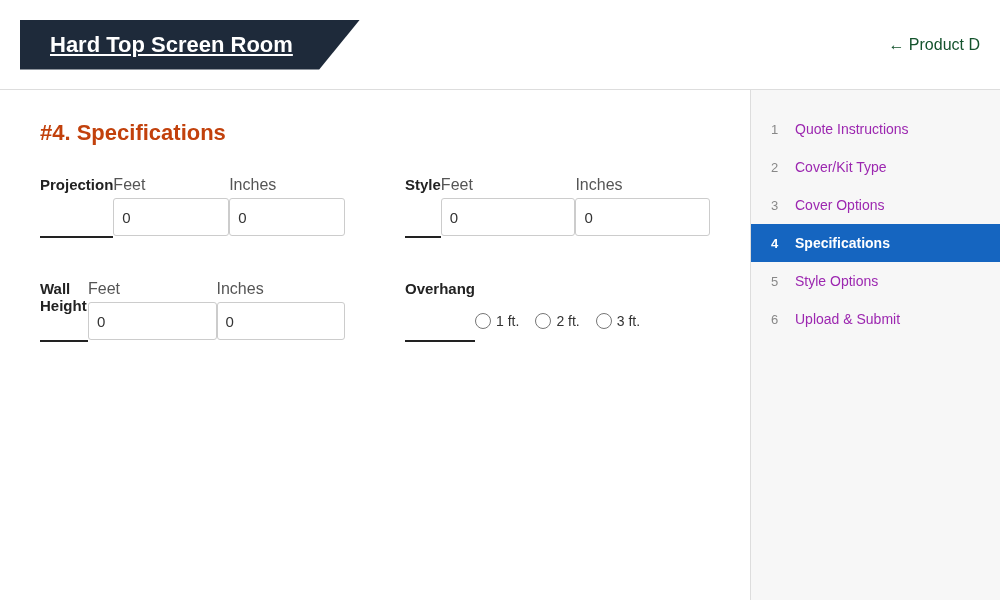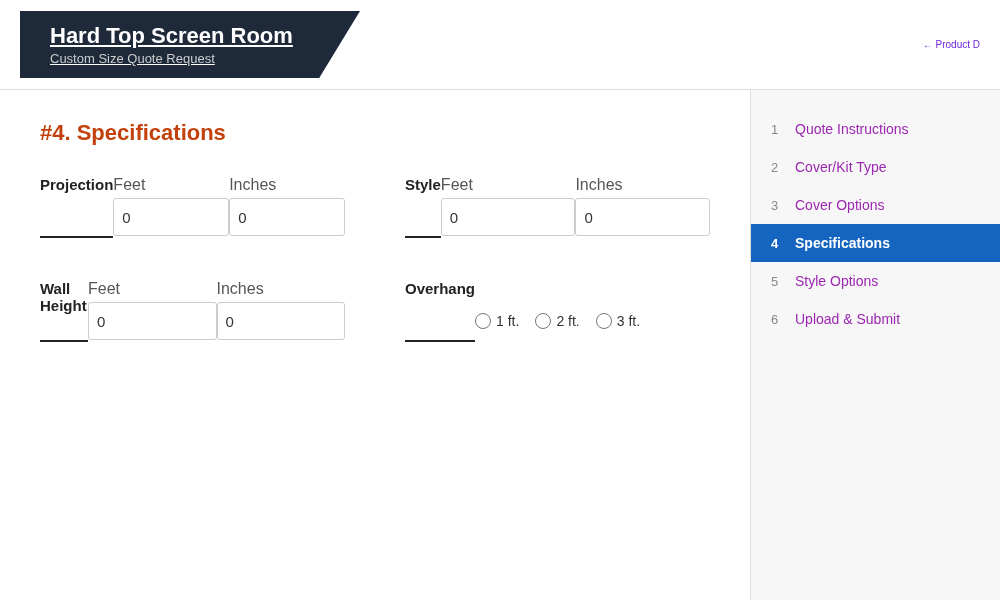--- a/index.html
+++ b/index.html
@@ -40,22 +40,22 @@
       font-size: 22px;
       font-weight: 800;
       color: #fff;
     }
     .header-brand p {
       font-size: 13px;
       color: #ccc;
       margin-top: 2px;
     }
     .back-link {
-      color: #6d28d9;
-      font-size: 10px;
+      color: #14532d;
+      font-size: 16px;
       text-decoration: none;
       display: flex;
       align-items: center;
       gap: 4px;
     }
     
     .main-area {
       display: flex;
       flex: 1;
       overflow: hidden;
@@ -167,21 +167,20 @@
     }
   </style>
 </head>
 <body>
 
 <div class="outer-wrapper">
 
   <div class="top-bar">
     <div class="header-brand">
       <h1>Hard Top Screen Room</h1>
-      <p>Custom Size Quote Request</p>
     </div>
     <a class="back-link">← Product D</a>
   </div>
 
   <div class="main-area">
 
     <div class="form-area">
       <div class="page-title">#4. Specifications</div>
 
       <div class="form-grid">

